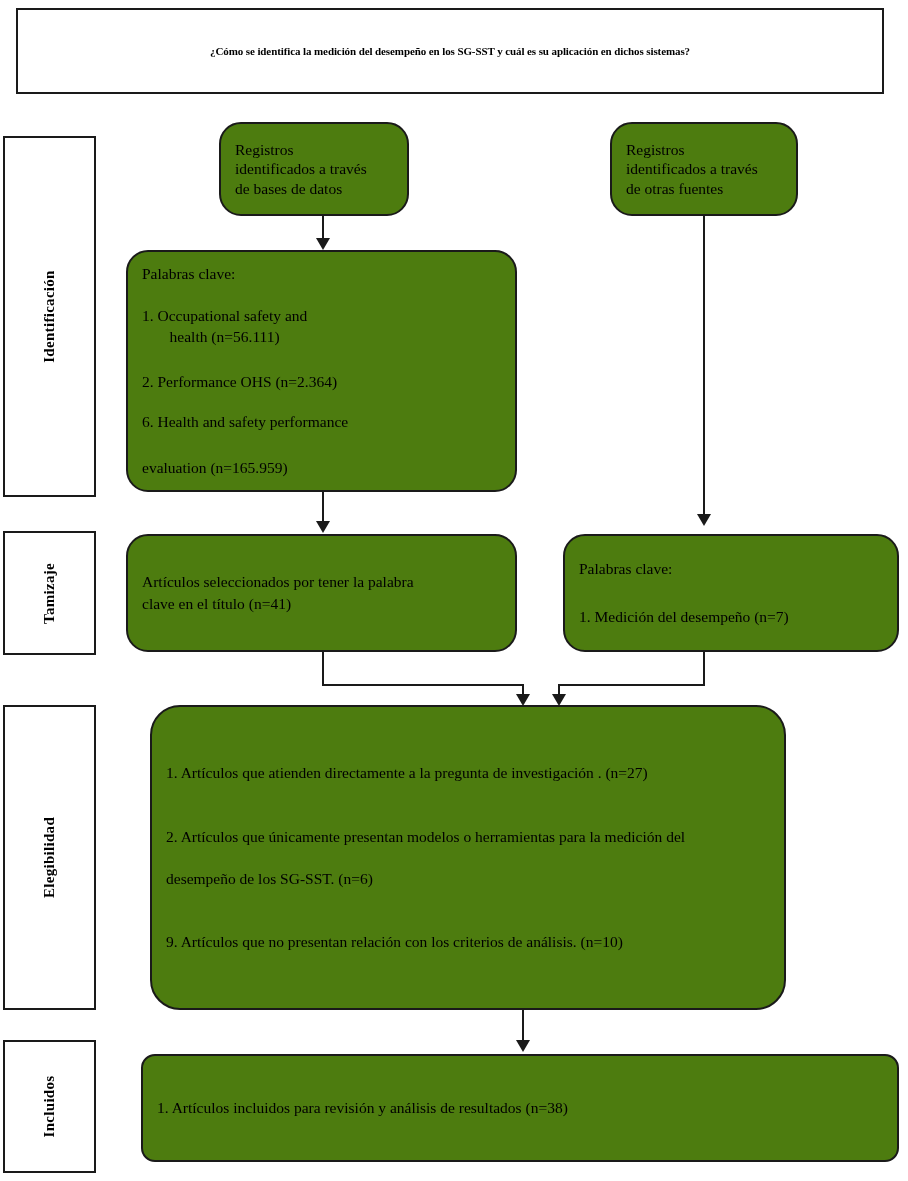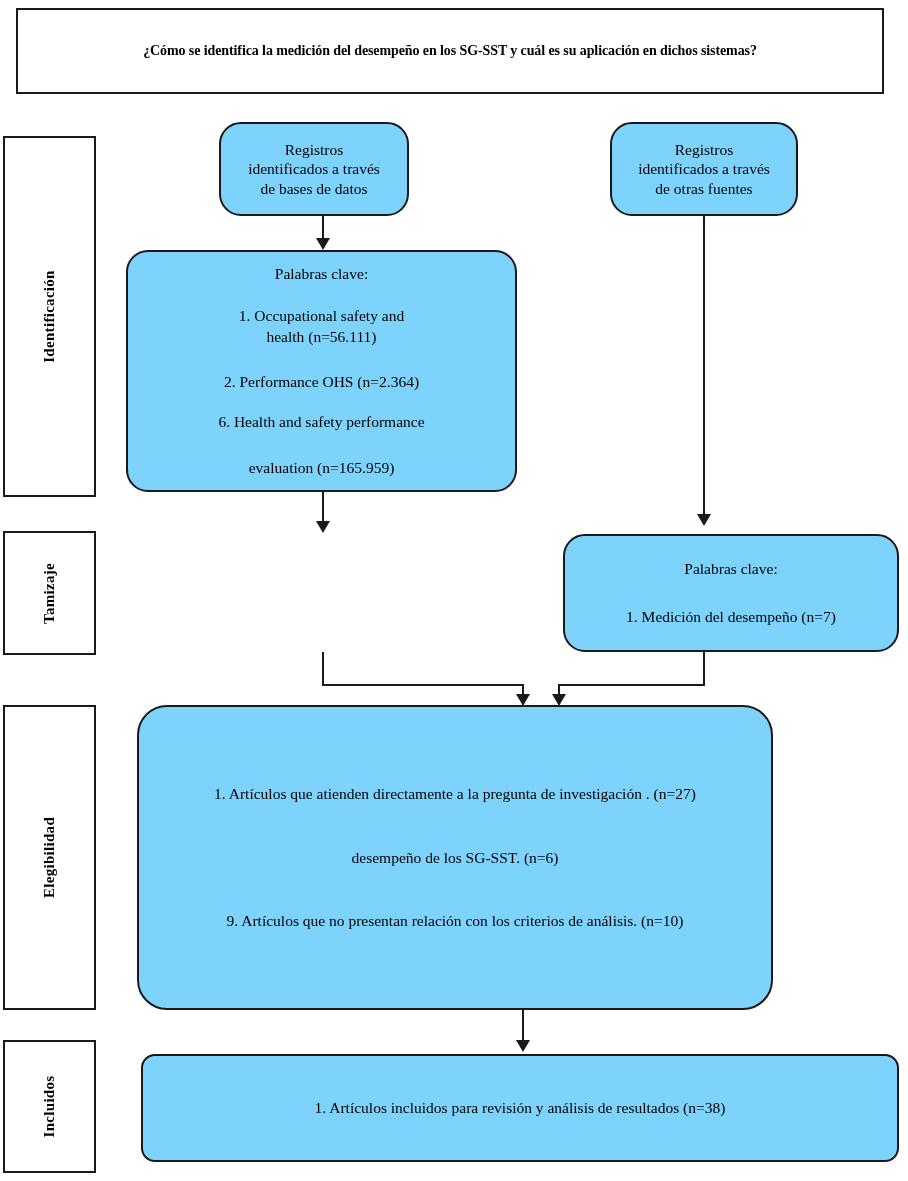--- a/index.html
+++ b/index.html
@@ -29,21 +29,21 @@
     height: 86px;
     border: 2px solid #1a1a1a;
     box-sizing: border-box;
     display: flex;
     align-items: center;
     justify-content: center;
     padding: 4px 18px;
   }
   .question-text {
     font-weight: bold;
-    font-size: 14px;
+    font-size: 11px;
     line-height: 2.0;
     text-align: center;
     letter-spacing: -0.1px;
   }
 
   
   .phase-box {
     position: absolute;
     border: 2px solid #1a1a1a;
     box-sizing: border-box;
@@ -59,24 +59,24 @@
     white-space: nowrap;
     transform: rotate(-90deg);
   }
 
   
   .node {
     position: absolute;
     border: 2px solid #1a1a1a;
     border-radius: 22px;
     box-sizing: border-box;
-    background: #7dd3fc;
+    background: #4d7c0f;
     display: flex;
     flex-direction: column;
-    align-items: center;
+    align-items: flex-start;
     justify-content: center;
     text-align: center;
     padding: 6px 14px;
   }
   .node .line {
     font-size: 15.5px;
     line-height: 1.28;
   }
 
   
@@ -150,38 +150,43 @@
     <div class="line" style="margin-bottom:26px;">6. Health and safety performance</div>
     <div class="line last">evaluation (n=165.959)</div>
   </div>
 
   <div class="conn v" style="left:322px; top:492px; height:33px;"></div>
   <div class="arrowhead" style="left:316px; top:521px;"></div>
 
   <div class="conn v" style="left:703px; top:216px; height:302px;"></div>
   <div class="arrowhead" style="left:697px; top:514px;"></div>
 
+  <div class="node" style="left:126px; top:534px; width:391px; height:118px;">
+    <div class="line first" style="line-height:1.45;">Artículos seleccionados por tener la palabra</div>
+    <div class="line last" style="line-height:1.45;">clave en el título (n=41)</div>
+  </div>
 
   <div class="node" style="left:563px; top:534px; width:336px; height:118px;">
     <div class="line" style="margin-bottom:28px;">Palabras clave:</div>
     <div class="line last">1. Medición del desempeño (n=7)</div>
   </div>
 
   <div class="conn v" style="left:322px; top:652px; height:34px;"></div>
   <div class="conn h" style="left:322px; top:684px; width:202px;"></div>
   <div class="conn v" style="left:522px; top:684px; height:16px;"></div>
   <div class="arrowhead" style="left:516px; top:694px;"></div>
 
   <div class="conn v" style="left:703px; top:652px; height:34px;"></div>
   <div class="conn h" style="left:558px; top:684px; width:147px;"></div>
   <div class="conn v" style="left:558px; top:684px; height:16px;"></div>
   <div class="arrowhead" style="left:552px; top:694px;"></div>
 
-  <div class="node" style="left:137px; top:705px; width:636px; height:305px; border-radius:30px;">
+  <div class="node" style="left:150px; top:705px; width:636px; height:305px; border-radius:30px;">
     <div class="line" style="margin-bottom:44px;">1. Artículos que atienden directamente a la pregunta de investigación . (n=27)</div>
+    <div class="line" style="margin-bottom:22px;">2. Artículos que únicamente presentan modelos o herramientas para la medición del</div>
     <div class="line" style="margin-bottom:44px;">desempeño de los SG-SST. (n=6)</div>
     <div class="line last">9. Artículos que no presentan relación con los criterios de análisis. (n=10)</div>
   </div>
 
   <div class="conn v" style="left:522px; top:1010px; height:35px;"></div>
   <div class="arrowhead" style="left:516px; top:1040px;"></div>
 
   <div class="node" style="left:141px; top:1054px; width:758px; height:108px; border-radius:14px;">
     <div class="line last">1. Artículos incluidos para revisión y análisis de resultados (n=38)</div>
   </div>

